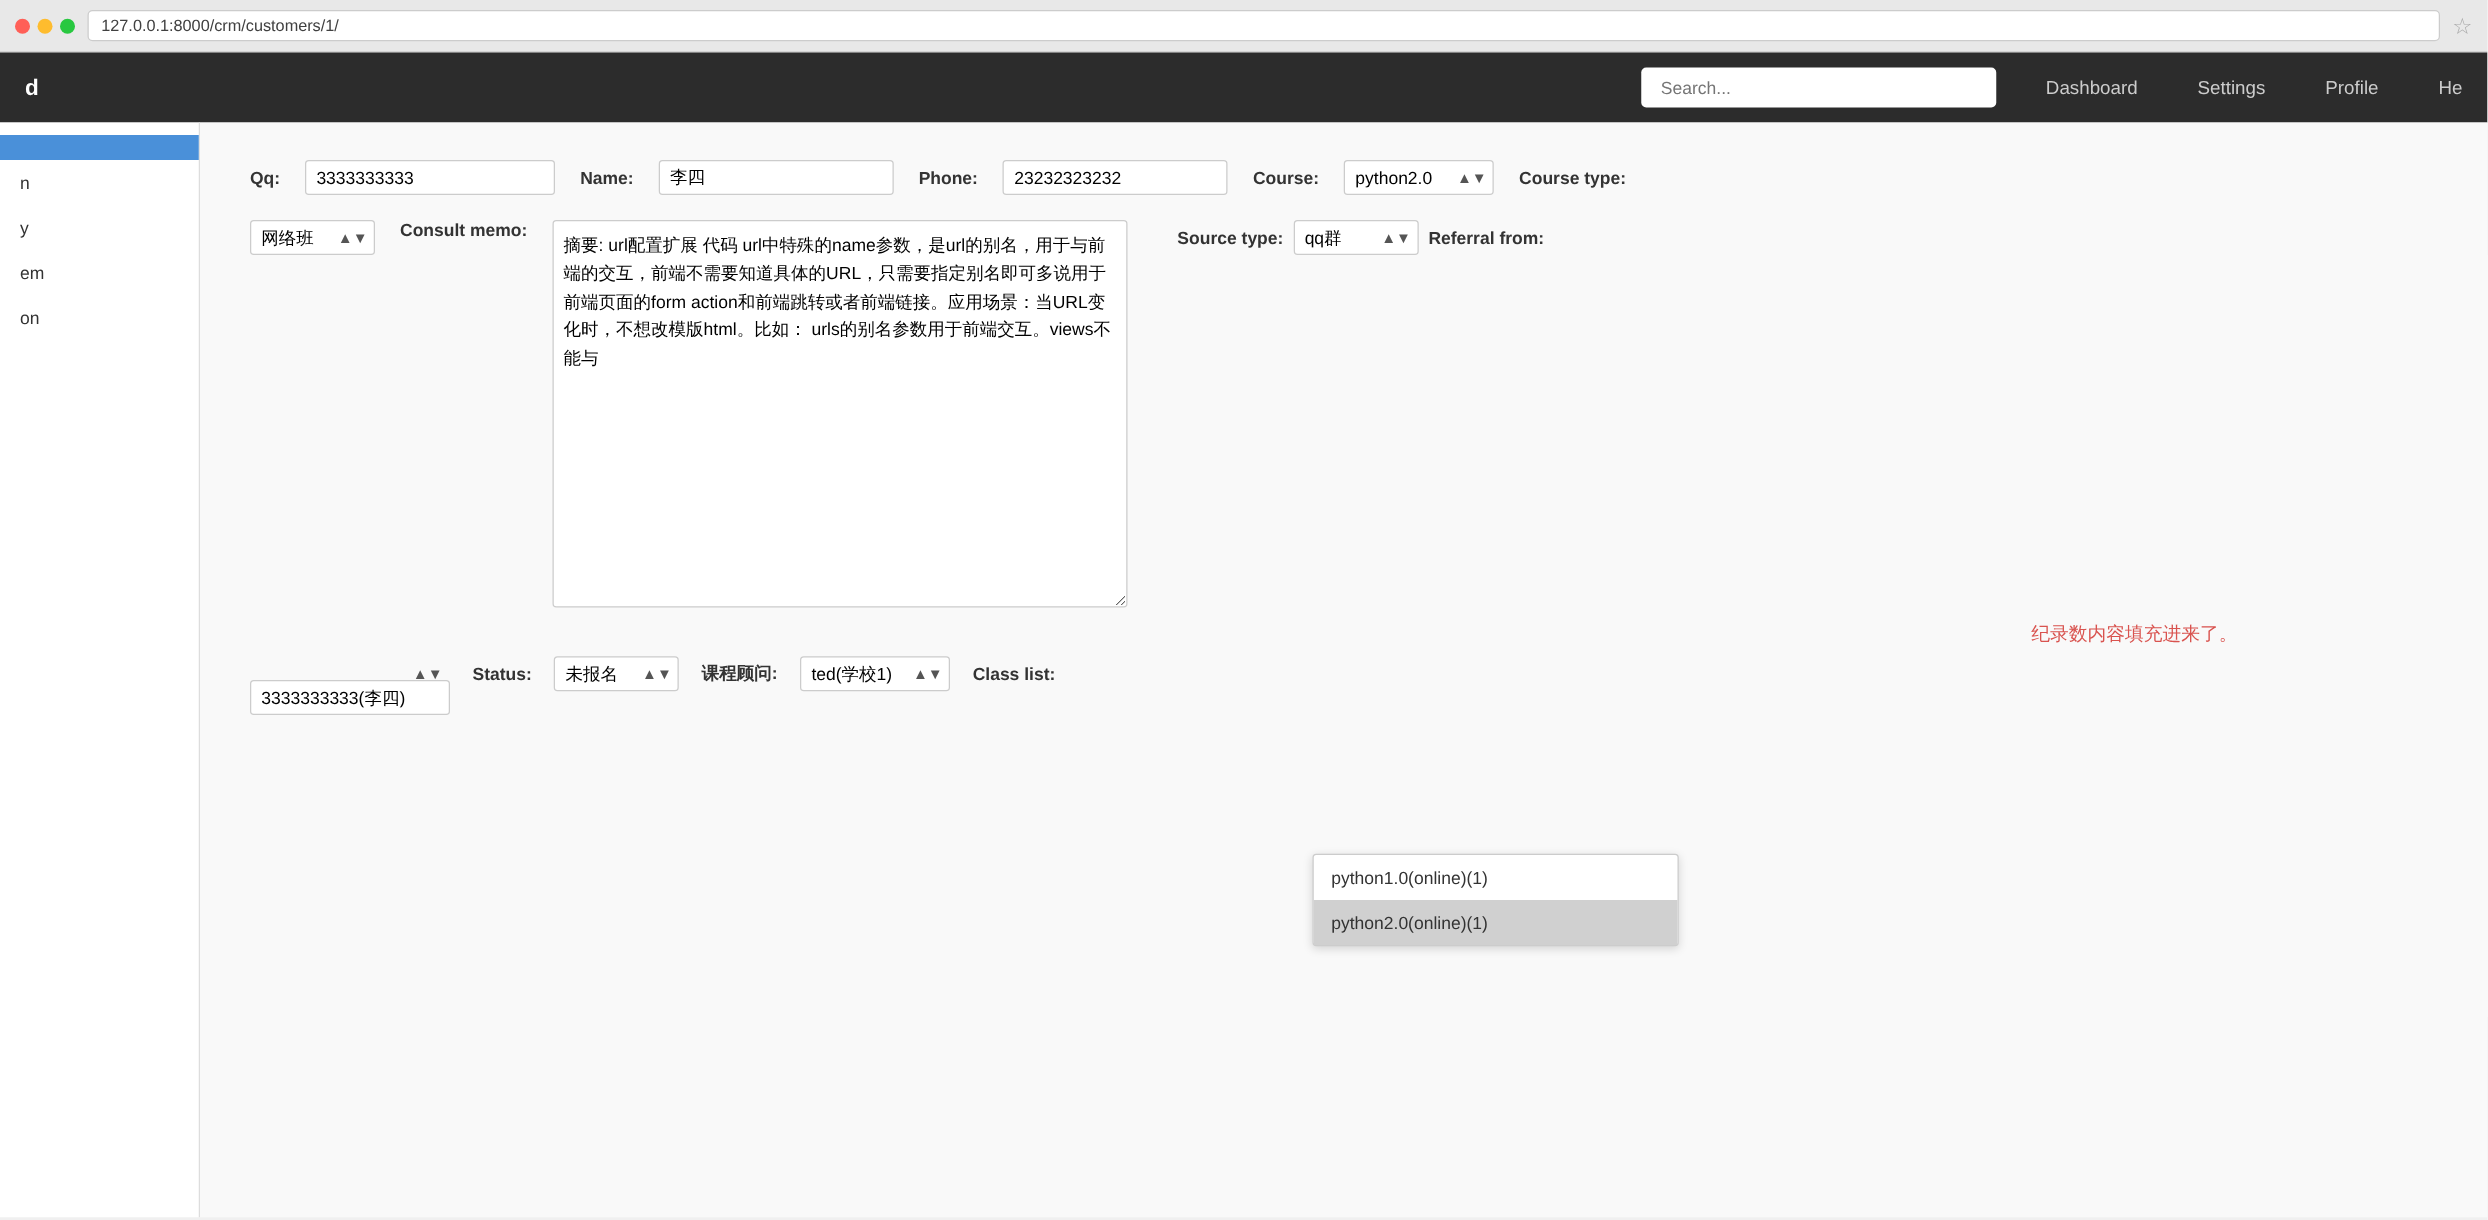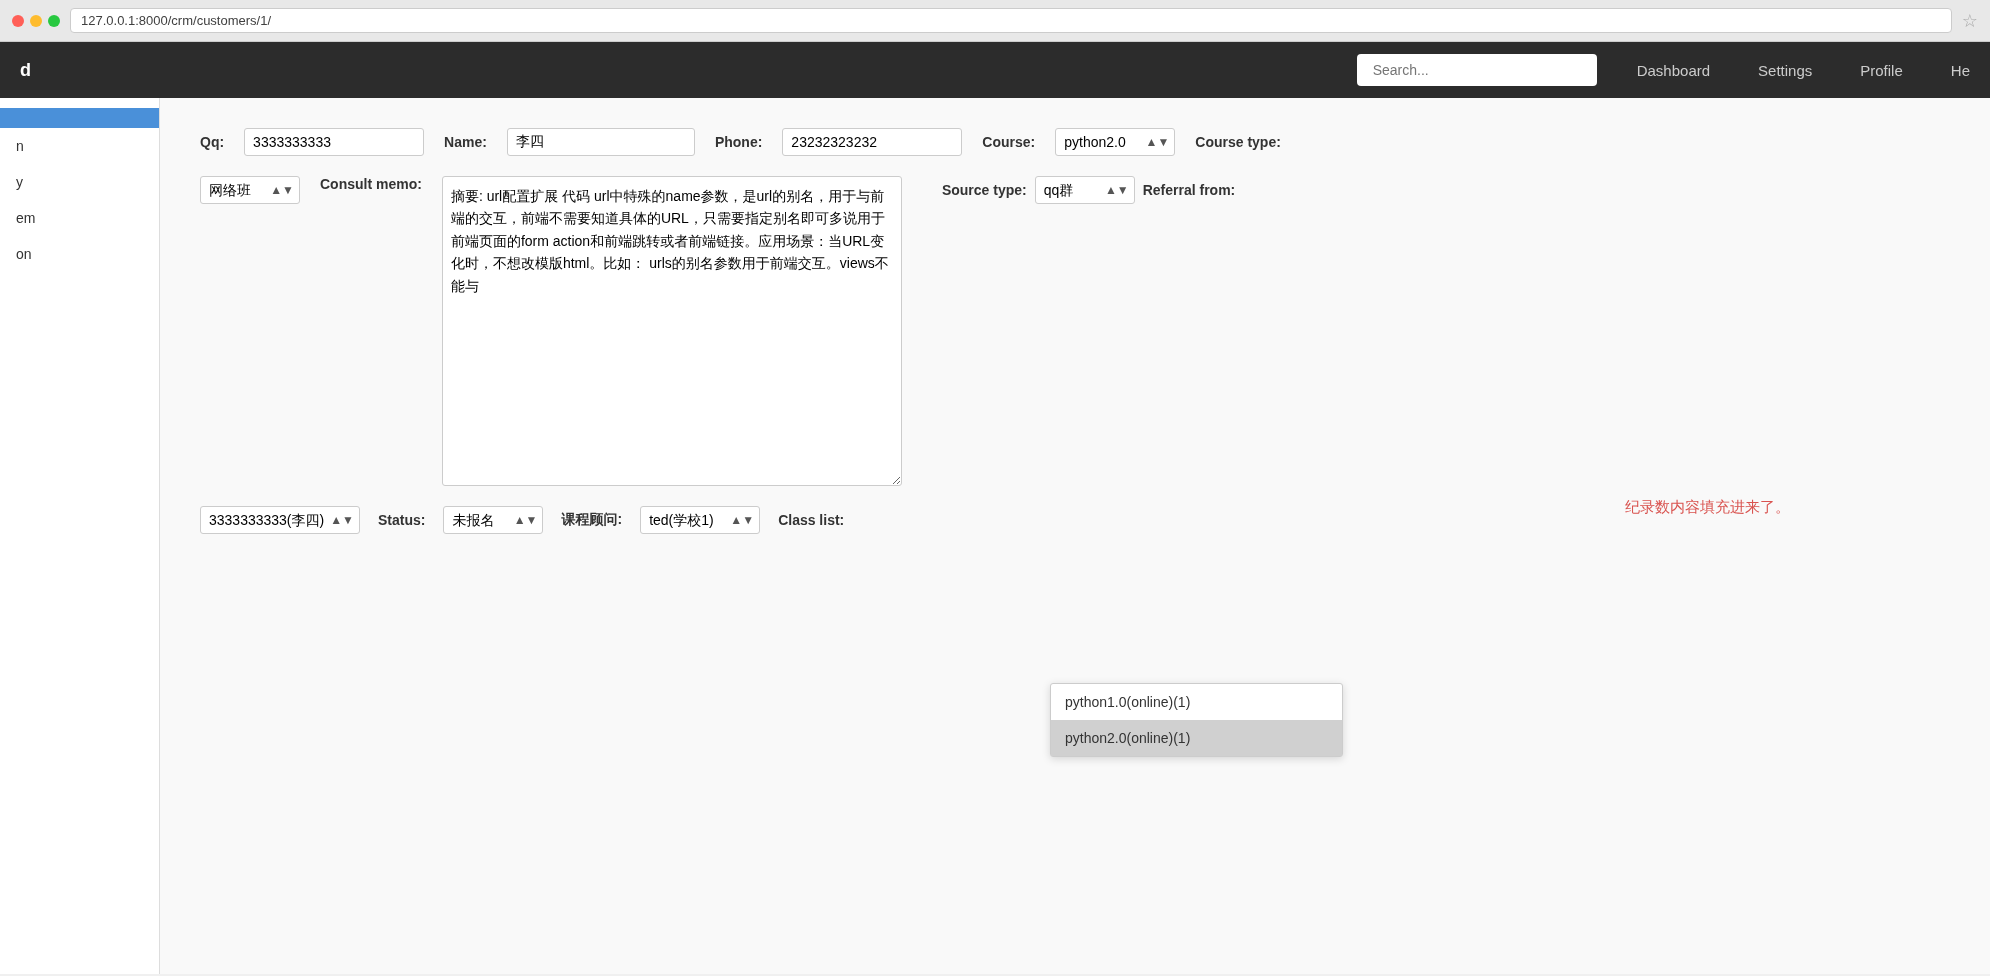--- a/index.html
+++ b/index.html
@@ -37,21 +37,21 @@
       align-items: center;
       padding: 0 20px;
       height: 56px;
     }
     .nav-brand { color: white; font-size: 18px; font-weight: bold; margin-right: auto; }
     .search-box {
       background: white;
       border: none;
       border-radius: 4px;
       padding: 8px 16px;
-      width: 240px;
+      width: 284px;
       font-size: 14px;
       color: #999;
     }
     .nav-links { display: flex; gap: 48px; margin-left: 40px; }
     .nav-link { color: #ccc; font-size: 15px; text-decoration: none; cursor: pointer; }
 
     
     .page-layout { display: flex; min-height: calc(100vh - 100px); }
 
     
@@ -94,21 +94,21 @@
       color: #333;
     }
     .field-input {
       border: 1px solid #ccc;
       border-radius: 3px;
       padding: 5px 8px;
       font-size: 14px;
       background: white;
     }
     .field-input-text {
-      width: 180px;
+      width: 200px;
     }
     .field-input-name {
       width: 188px;
     }
     .field-input-phone {
       width: 180px;
     }
 
     
     .select-wrapper {
@@ -264,21 +264,21 @@
           </div>
           <span class="field-label">Referral from:</span>
         </div>
       </div>
     </div>
 
     <div class="status-message">纪录数内容填充进来了。</div>
 
     <div class="row2" style="margin-top: 20px;">
       <div class="select-wrapper">
-        <select class="select-input" style="min-width:160px;">
+        <select class="select-input" style="min-width:160px;margin-top:38px;">
           <option>3333333333(李四)</option>
         </select>
         <span class="select-arrow">▲▼</span>
       </div>
 
       <span class="field-label">Status:</span>
       <div class="select-wrapper">
         <select class="select-input" style="min-width:100px;">
           <option>未报名</option>
         </select>

